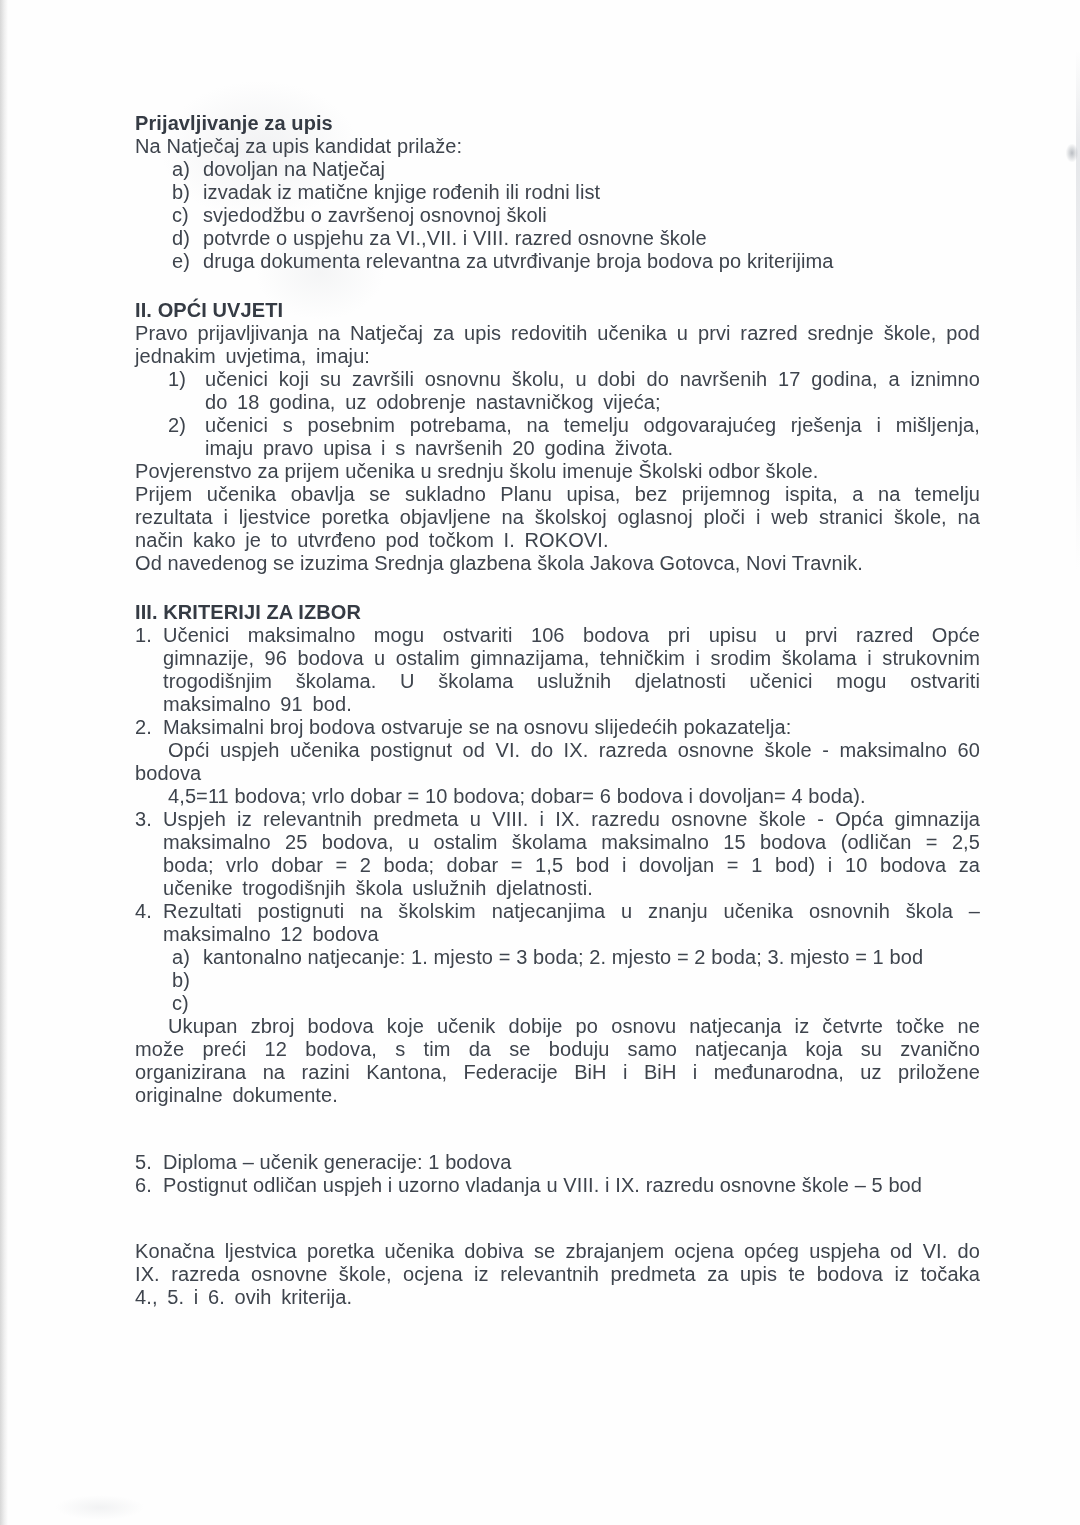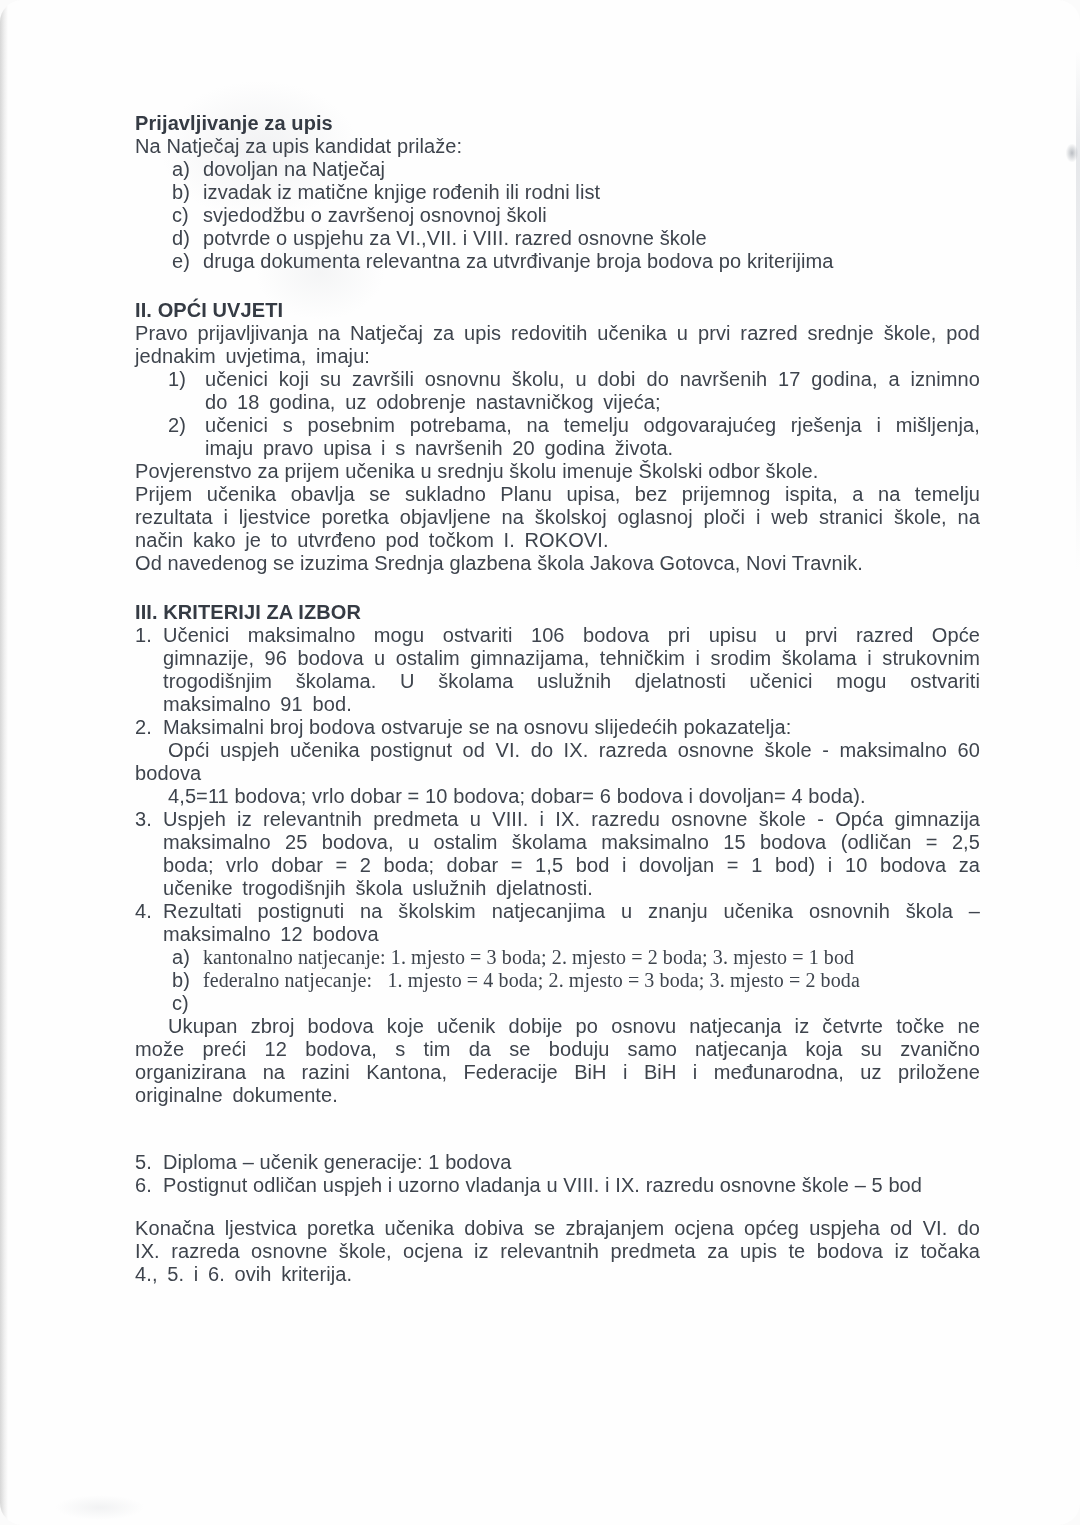--- a/index.html
+++ b/index.html
@@ -7,21 +7,20 @@
     width: 1080px; height: 1525px;
     background: #fbfbfb;
     font-family: "Liberation Sans", "DejaVu Sans", sans-serif;
   }
   .page {
     position: relative;
     width: 1080px; height: 1525px;
     background: #fefefe;
     overflow: hidden;
     color: #3e444d;
-    border-radius: 22px;
   }
   
   .edge-left {
     position: absolute; left: 0; top: 0; width: 8px; height: 1525px;
     background: linear-gradient(90deg, #d7d7d7, #efefef 55%, rgba(255,255,255,0));
   }
   .edge-right {
     position: absolute; right: 0; top: 50px; width: 4px; height: 520px;
     background: linear-gradient(180deg, rgba(255,255,255,0), rgba(210,213,218,0.55) 20%, rgba(222,224,228,0.35) 70%, rgba(255,255,255,0));
   }
@@ -43,33 +42,33 @@
   }
 
   .content {
     position: absolute; left: 135px; top: 112px; width: 845px;
     font-size: 20px; line-height: 23px;
     letter-spacing: 0.1px;
   }
   .h-bold { font-weight: bold; color: #353b44; }
   .mt-h2 { margin-top: 26px; }
   .mt-item5 { margin-top: 44px; }
-  .mt-closing { margin-top: 20px; }
+  .mt-closing { margin-top: 43px; }
 
   .justify { text-align: justify; word-spacing: 4px; }
   .indent { text-indent: 33px; }
 
   .row { display: flex; }
   .list-letter .row { padding-left: 37px; }
   .list-letter .lbl { flex: none; width: 31px; }
   .list-num2 .row { padding-left: 33px; }
   .list-num2 .lbl { flex: none; width: 37px; }
   .item .lbl { flex: none; width: 28px; }
   .item .txt, .list-letter .txt, .list-num2 .txt { flex: 1; }
-  .abc .txt { max-width: 756px; flex: none; width: 756px; font-family: Liberation Serif, serif; }
+  .abc .txt { max-width: 756px; flex: none; width: 756px; }
 </style>
 </head>
 <body>
 
 <div class="page">
   <div class="edge-left"></div>
   <div class="edge-right"></div>
   <div class="smudge-1"></div>
   <div class="smudge-2"></div>
   <div class="mark-right"></div>
@@ -139,21 +138,20 @@
       <span class="lbl">4.</span>
       <span class="txt justify">Rezultati postignuti na školskim natjecanjima u znanju učenika osnovnih škola – maksimalno 12 bodova</span>
     </div>
     <div class="list-letter abc">
       <div class="row">
         <span class="lbl">a)</span>
         <span class="txt">kantonalno natjecanje: 1. mjesto = 3 boda; 2. mjesto = 2 boda; 3. mjesto = 1 bod</span>
       </div>
       <div class="row">
         <span class="lbl">b)</span>
-        <span class="txt">federalno natjecanje:&nbsp;&nbsp; 1. mjesto = 4 boda; 2. mjesto = 3 boda; 3. mjesto = 2 boda</span>
       </div>
       <div class="row">
         <span class="lbl">c)</span>
       </div>
     </div>
     <div class="indent justify">Ukupan zbroj bodova koje učenik dobije po osnovu natjecanja iz četvrte točke ne može preći 12 bodova, s tim da se boduju samo natjecanja koja su zvanično organizirana na razini Kantona, Federacije BiH i BiH i međunarodna, uz priložene originalne dokumente.</div>
 
     <div class="row item mt-item5">
       <span class="lbl">5.</span>
       <span class="txt">Diploma – učenik generacije: 1 bodova</span>

